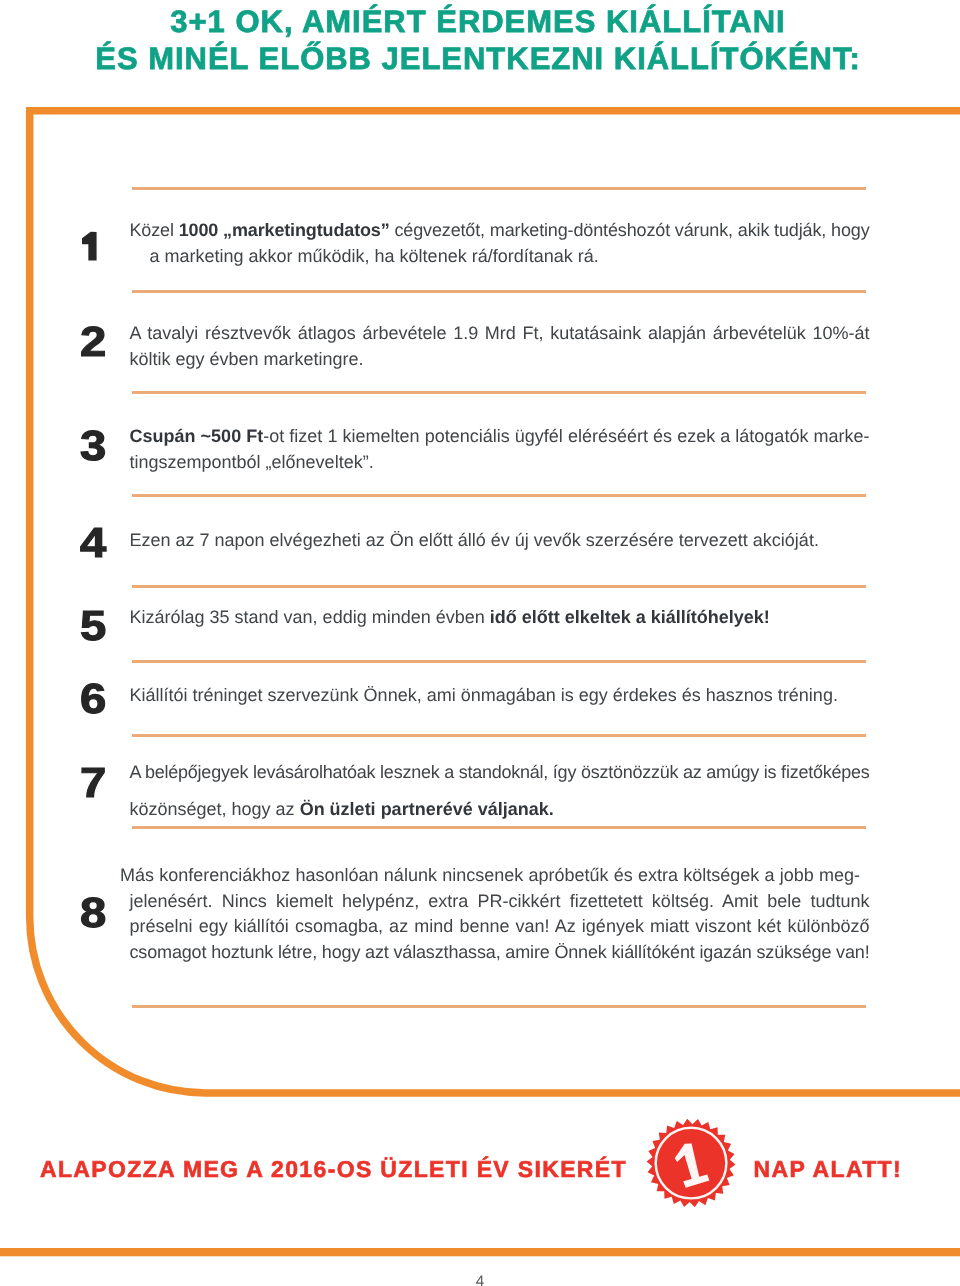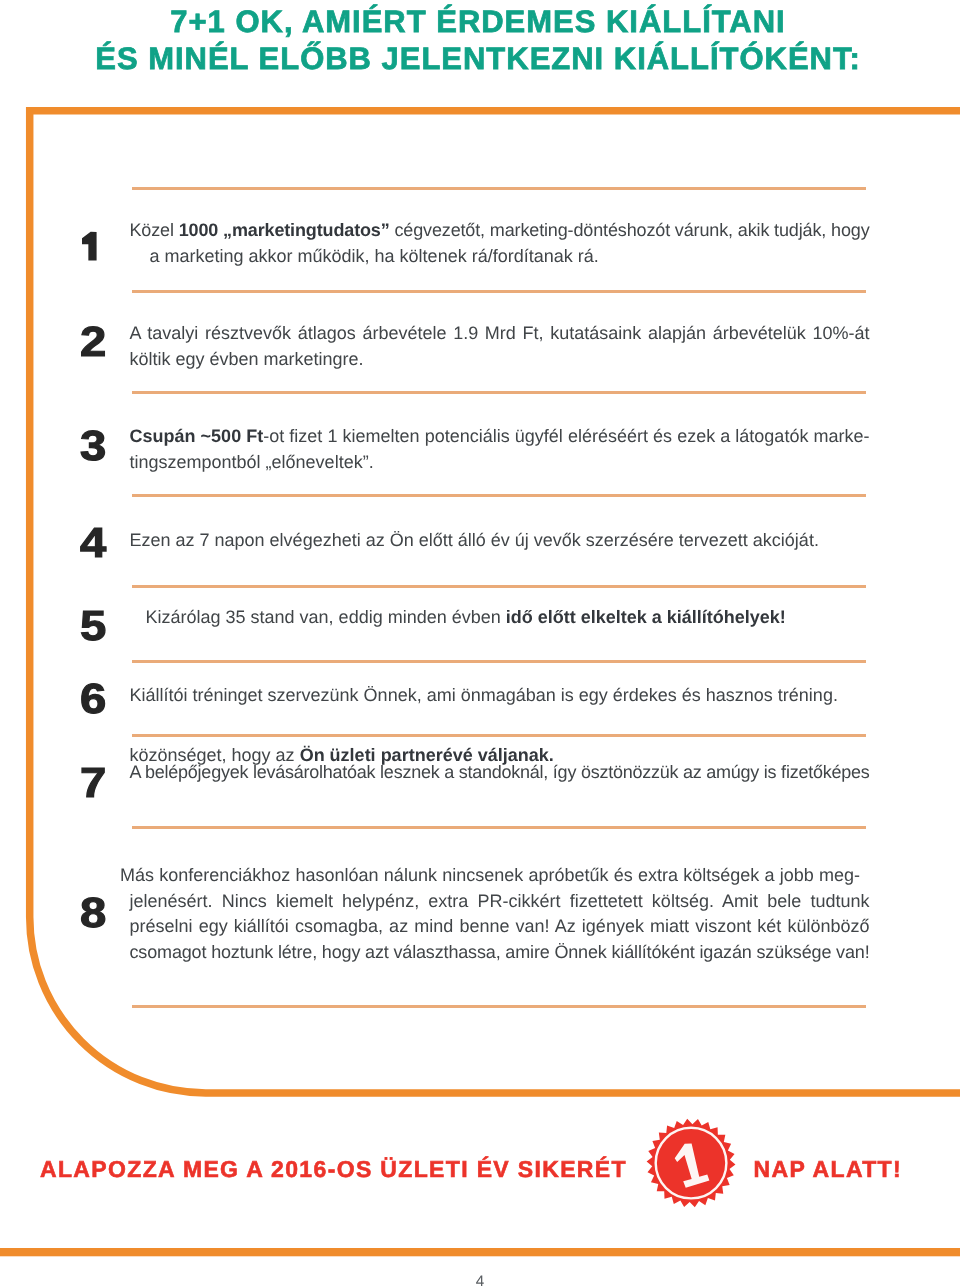--- a/index.html
+++ b/index.html
@@ -40,21 +40,21 @@
 
   .pageno{position:absolute;left:0;top:1274px;width:960px;text-align:center;color:#5b5f63;
           font-size:15.2px;line-height:16px;font-family:"Liberation Sans",sans-serif;}
 </style>
 </head>
 <body>
 
 <div class="page">
 
   <div class="title">
-    <div class="tl" style="top:6px">7+1 OK, AMIÉRT ÉRDEMES KIÁLLÍTANI</div>
+    <div class="tl" style="top:6px">3+1 OK, AMIÉRT ÉRDEMES KIÁLLÍTANI</div>
     <div class="tl" style="top:42.5px">ÉS MINÉL ELŐBB JELENTKEZNI KIÁLLÍTÓKÉNT:</div>
   </div>
 
   <svg class="frame" viewBox="0 0 960 1286" width="960" height="1286" fill="none" aria-hidden="true">
     <path d="M 960 110.8 L 29.7 110.8 L 29.7 916.9 A 176 176 0 0 0 205.7 1092.9 L 960 1092.9" stroke="#f08c2c" stroke-width="7.5" fill="none" stroke-linecap="butt"></path>
     <rect x="0" y="1248" width="960" height="8.3" fill="#f08c2c"></rect>
   </svg>
 
   <div id="reasons">
       <div class="sep" style="left: 131.5px; top: 186.5px; width: 734px;"></div>
@@ -73,26 +73,26 @@
       <div class="ln" style="left: 129.5px; top: 247.106px; margin-left: 20px;">a marketing akkor működik, ha költenek rá/fordítanak rá.</div>
       <div class="num" style="left: 80px; top: 321.101px;">2</div>
       <div class="ln" style="left: 129.5px; top: 324.006px; word-spacing: 1.692px;">A tavalyi résztvevők átlagos árbevétele 1.9 Mrd Ft, kutatásaink alapján árbevételük 10%-át</div>
       <div class="ln" style="left: 129.5px; top: 349.806px;">költik egy évben marketingre.</div>
       <div class="num" style="left: 80px; top: 425.201px;">3</div>
       <div class="ln" style="left: 129.5px; top: 426.706px; word-spacing: 0.088px;"><b>Csupán ~500 Ft</b>-ot fizet 1 kiemelten potenciális ügyfél eléréséért és ezek a látogatók marke-</div>
       <div class="ln" style="left: 129.5px; top: 452.506px; text-align: right;">tingszempontból „előneveltek”.</div>
       <div class="num" style="left: 80px; top: 521.501px;">4</div>
       <div class="ln" style="left: 129.5px; top: 530.706px;">Ezen az 7 napon elvégezheti az Ön előtt álló év új vevők szerzésére tervezett akcióját.</div>
       <div class="num" style="left: 80px; top: 605.201px;">5</div>
-      <div class="ln" style="left: 129.5px; top: 608.406px; margin-left: 16px;">Kizárólag 35 stand van, eddig minden évben <b>idő előtt elkeltek a kiállítóhelyek!</b></div>
+      <div class="ln" style="left: 129.5px; top: 608.406px;">Kizárólag 35 stand van, eddig minden évben <b>idő előtt elkeltek a kiállítóhelyek!</b></div>
       <div class="num" style="left: 80px; top: 678.401px;">6</div>
       <div class="ln" style="left: 129.5px; top: 685.706px;">Kiállítói tréninget szervezünk Önnek, ami önmagában is egy érdekes és hasznos tréning.</div>
       <div class="num" style="left: 80px; top: 761.501px;">7</div>
       <div class="ln" style="left: 129.5px; top: 763.306px; letter-spacing: -0.244px; word-spacing: -0.001px;">A belépőjegyek levásárolhatóak lesznek a standoknál, így ösztönözzük az amúgy is fizetőképes</div>
-      <div class="ln" style="left: 129.5px; top: 746px;">közönséget, hogy az <b>Ön üzleti partnerévé váljanak.</b></div>
+      <div class="ln" style="left: 129.5px; top: 800px;">közönséget, hogy az <b>Ön üzleti partnerévé váljanak.</b></div>
       <div class="num" style="left: 80px; top: 891.701px;">8</div>
       <div class="ln" style="left: 120px; top: 865.806px; word-spacing: 0.232px;">Más konferenciákhoz hasonlóan nálunk nincsenek apróbetűk és extra költségek a jobb meg-</div>
       <div class="ln" style="left: 129.5px; top: 891.606px; word-spacing: 4.169px;">jelenésért. Nincs kiemelt helypénz, extra PR-cikkért fizettetett költség. Amit bele tudtunk</div>
       <div class="ln" style="left: 129.5px; top: 917.406px; word-spacing: 1.123px; text-align: center;">préselni egy kiállítói csomagba, az mind benne van! Az igények miatt viszont két különböző</div>
       <div class="ln" style="left: 129.5px; top: 943.206px; letter-spacing: -0.157px; word-spacing: 0.003px;">csomagot hoztunk létre, hogy azt választhassa, amire Önnek kiállítóként igazán szüksége van!</div>
     </div>
 
   <div>
     <div class="fline" id="f-left">ALAPOZZA MEG A 2016-OS ÜZLETI ÉV SIKERÉT</div>
     <svg class="badge" viewBox="0 0 100 100" aria-hidden="true">

